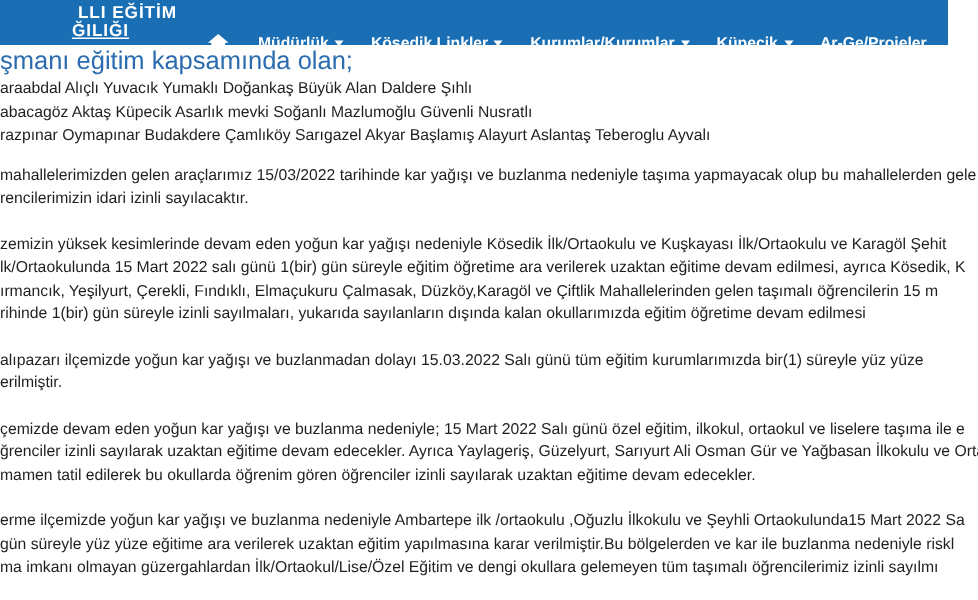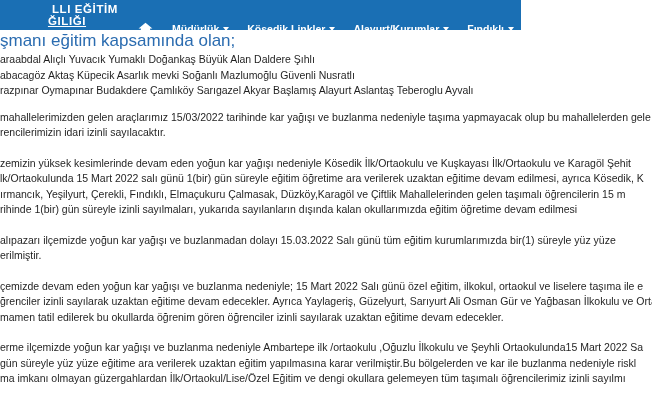--- a/index.html
+++ b/index.html
@@ -18,21 +18,21 @@
     height: 400px;
     overflow: hidden;
     background: #ffffff;
   }
 
   
   .topbar {
     position: absolute;
     top: 0;
     left: 0;
-    width: 521px;
+    width: 632px;
     height: 30px;
     background: #1a6fb4;
     display: flex;
     align-items: center;
     box-sizing: border-box;
     z-index: 20;
   }
 
   .brand {
     width: 128px;
@@ -189,26 +189,26 @@
         <span class="caret"></span>
       </div>
 
 
       <div class="nav-item">
         <span>Kösedik Linkler</span>
         <span class="caret"></span>
       </div>
 
       <div class="nav-item">
-        <span>Alayurt/Kurumlar</span>
-        <span class="caret"></span>
-      </div>
-
-      <div class="nav-item">
-        <span>Fındıklı</span>
+        <span>Kurumlar/Kurumlar</span>
+        <span class="caret"></span>
+      </div>
+
+      <div class="nav-item">
+        <span>Küpecik</span>
         <span class="caret"></span>
       </div>
 
       <div class="nav-item">
         <span>Ar-Ge/Projeler</span>
 
       </div>
 
     </div>
   </div>

